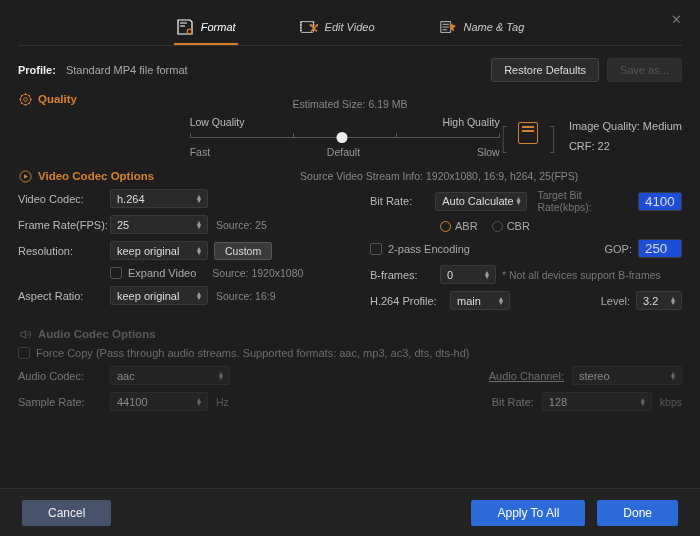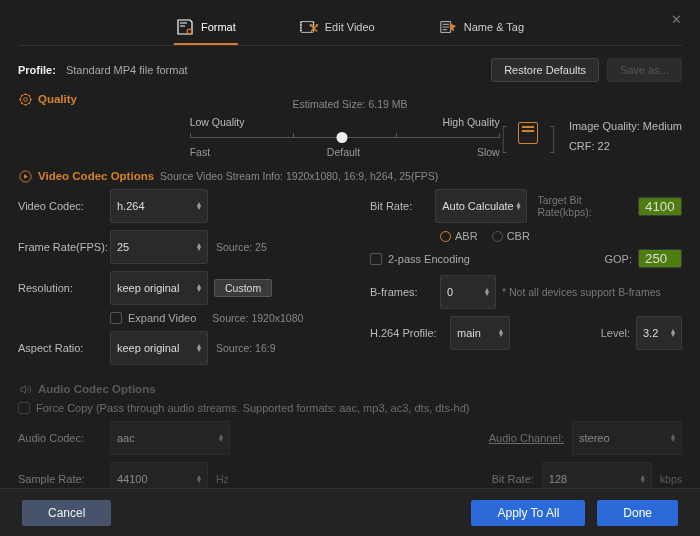--- a/index.html
+++ b/index.html
@@ -7,21 +7,21 @@
   width: 700px; height: 536px;
   background: #1e1e1e;
   font-family: -apple-system, "Segoe UI", Arial, sans-serif;
   font-size: 11px;
   color: #aaa;
   overflow: hidden;
 }
 .window { width: 100%; height: 100%; position: relative; padding: 6px 18px 0; }
 .close-x { position: absolute; top: 12px; right: 18px; color: #777; font-size: 13px; cursor: pointer; }
 
-.tabs { display: flex; justify-content: center; gap: 60px; border-bottom: 1px solid #333; margin-top: 4px; }
+.tabs { display: flex; justify-content: center; gap: 60px; border-bottom: 1px solid #333; margin-top: 4px; font-style: italic; }
 .tab { display: flex; align-items: center; gap: 7px; padding: 8px 2px; color: #ccc; cursor: pointer; border-bottom: 2px solid transparent; }
 .tab.active { color: #fff; border-bottom-color: #d87c2a; }
 .tab-icon { width: 18px; height: 17px; display: flex; align-items: center; justify-content: center; }
 
 .profile-row { display:flex; align-items:center; justify-content:space-between; margin:12px 0 4px; }
 .profile-left { display:flex; align-items:center; gap:10px; }
 .profile-label { color:#eee; font-weight:600; }
 .btn { background:#2c2c2c; border:1px solid #444; color:#ddd; padding:5px 12px; border-radius:3px; cursor:pointer; font-size:11px; }
 .btn.disabled { color:#555; border-color:#333; }
 .btn-right-group { display:flex; gap:8px; }
@@ -41,30 +41,30 @@
 .tick.t1{left:0}.tick.t2{left:33.3%}.tick.t3{left:66.6%}.tick.t4{right:0}
 .knob { position:absolute; top:2px; left:49%; width:11px; height:11px; border-radius:50%; background:#eee; transform:translateX(-50%); }
 .slider-bottom { display:flex; justify-content:space-between; color:#999; font-size:10.5px; }
 
 .iq { display:flex; align-items: flex-start; gap:12px; margin-top:4px;}
 .page-icon { width:20px; height:22px; border:1.5px solid #d6822c; border-radius:2px; position:relative; margin-top:2px;}
 .page-icon::after { content:''; position:absolute; left:3px; top:3px; right:3px; height:2px; background:#d6822c; box-shadow: 0 4px 0 #d6822c; }
 .brackets { font-family: monospace; color:#555;}
 .iq-text { display:flex; flex-direction:column; gap:8px; font-size:11px; color:#bbb; }
 
-.sinfo { color:#888; font-size:10.5px; display:inline-block; }
+.sinfo { color:#888; font-size:10.5px; margin-left:140px; display:inline-block; }
 
 .row { display:flex; align-items:center; margin-bottom:7px; font-size:11px; }
 .cols { display:flex; gap:40px; margin-top:6px;}
 .col { flex:1; }
 .rlabel { width:92px; color:#bbb; }
 .rlabel.sm { width:70px; }
-.sel { background:#2a2a2a; border:1px solid #3a3a3a; color:#ddd; height:34px; padding:0 6px; width:98px; border-radius:2px; position:relative; display:flex; align-items:center; justify-content:space-between; cursor:pointer;}
+.sel { background:#2a2a2a; border:1px solid #3a3a3a; color:#ddd; height:19px; padding:0 6px; width:98px; border-radius:2px; position:relative; display:flex; align-items:center; justify-content:space-between; cursor:pointer;}
 .sel-arrows { font-size:8px; color:#999; line-height:4px; }
-.inp { background:#4d7c0f; border:1px solid #3a3a3a; color:#ddd; height:19px; padding:0 6px; width:56px; border-radius:2px; }
+.inp { background:#1d4ed8; border:1px solid #3a3a3a; color:#ddd; height:19px; padding:0 6px; width:56px; border-radius:2px; }
 .srclabel { color:#888; margin-left:8px; font-size:10.5px; }
 .chk { width:12px; height:12px; border:1px solid #555; border-radius:2px; display:inline-block; margin-right:6px; vertical-align:middle;}
 .radio { width:11px; height:11px; border:1.5px solid #555; border-radius:50%; display:inline-block; margin-right:4px; vertical-align:middle;}
 .radio.sel-r { border-color:#d6822c; }
 .custom-btn { background:#3a3a3a; border:1px solid #555; color:#ddd; padding:2px 10px; border-radius:2px; margin-left:6px; cursor:pointer; font-size:10.5px;}
 .note { color:#777; font-size:10.5px; margin-left:6px;}
 
 .muted { opacity: 0.55; }
 
 .foot { position:absolute; left:0; right:0; bottom:0; height:48px; border-top:1px solid #333; background:#232323; display:flex; align-items:center; justify-content:space-between; padding:0 22px;}

